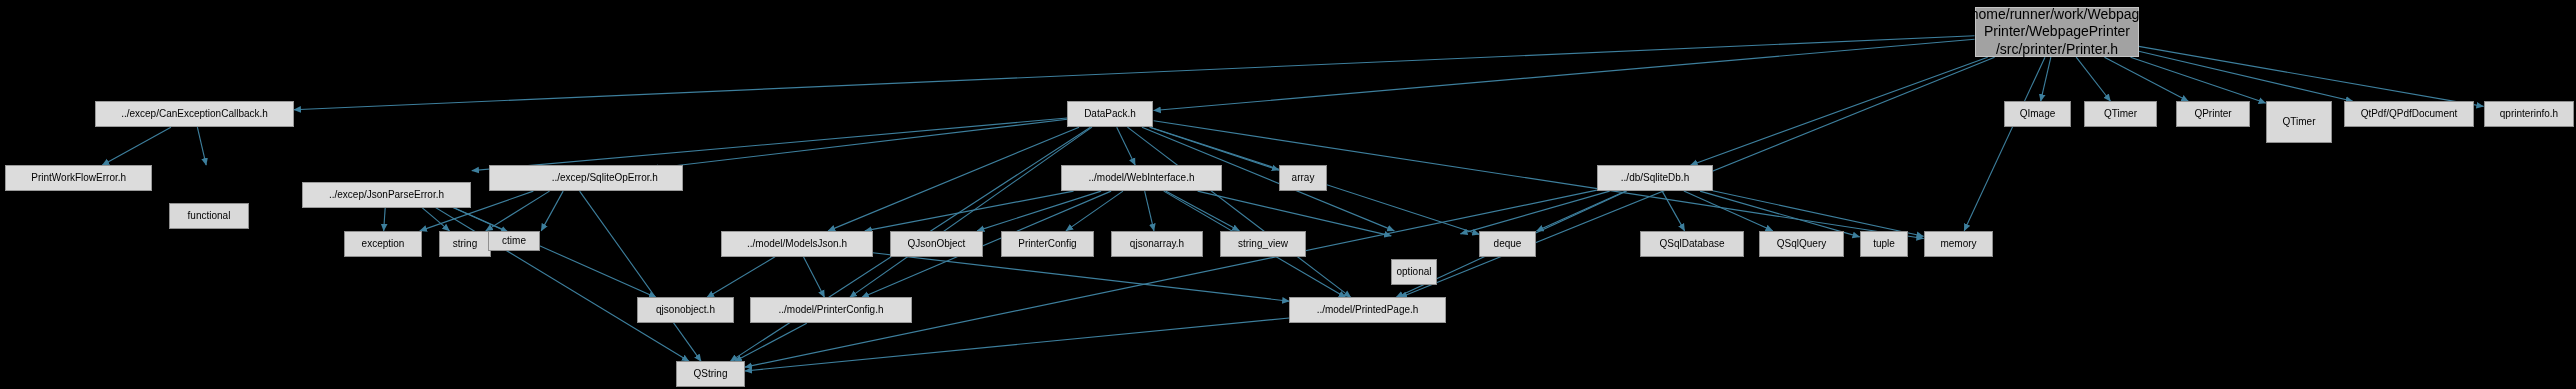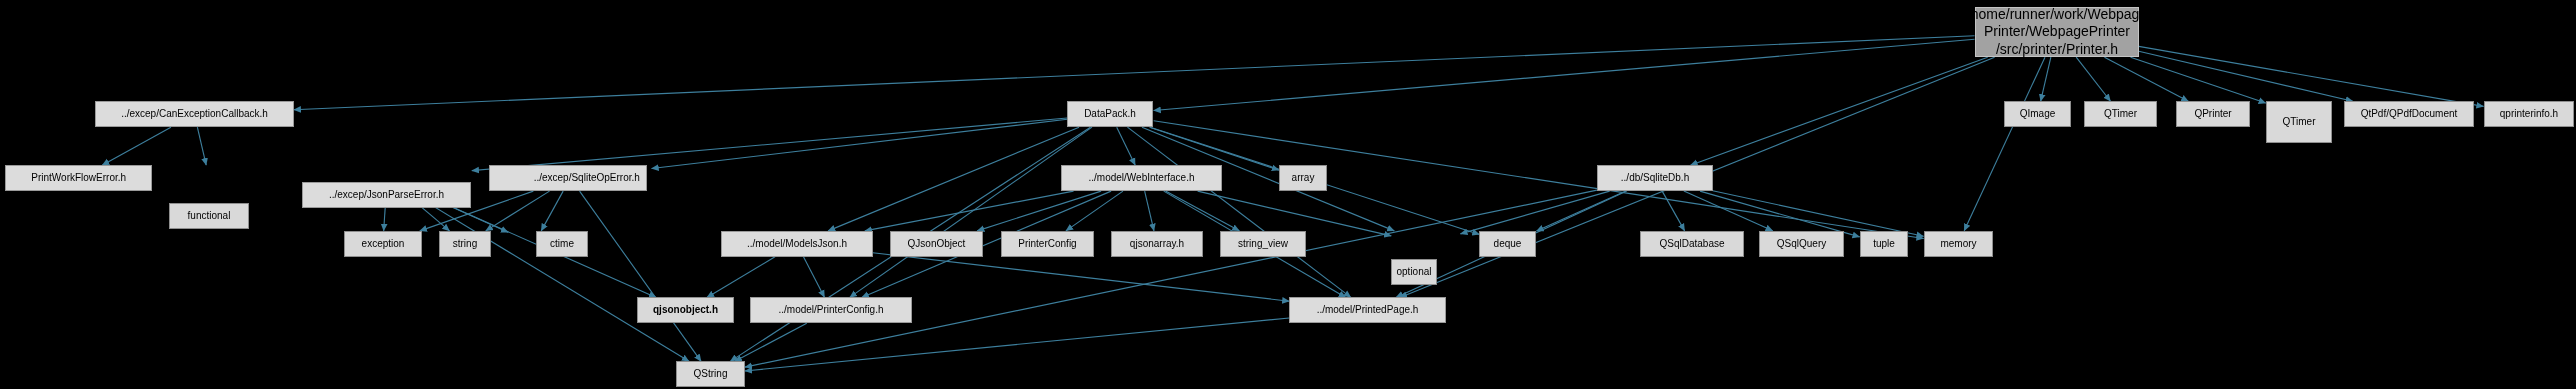--- a/index.html
+++ b/index.html
@@ -105,37 +105,37 @@
       <div class="node project" data-interactable="true" style="left: 1067px; top: 101px; width: 86px; height: 26px;">DataPack.h</div>
       <div class="node system" data-interactable="false" style="left: 2004px; top: 101px; width: 67px; height: 26px;">QImage</div>
       <div class="node system" data-interactable="false" style="left: 2084px; top: 101px; width: 73px; height: 26px;">QTimer</div>
       <div class="node system" data-interactable="false" style="left: 2176px; top: 101px; width: 74px; height: 26px;">QPrinter</div>
       <div class="node system" data-interactable="false" style="left: 2266px; top: 101px; width: 66px; height: 42px;">QTimer</div>
       <div class="node system" data-interactable="false" style="left: 2344px; top: 101px; width: 130px; height: 26px;">QtPdf/QPdfDocument</div>
       <div class="node system" data-interactable="false" style="left: 2484px; top: 101px; width: 90px; height: 26px;">qprinterinfo.h</div>
       <div class="node project" data-interactable="true" style="left: 5.2px; top: 165px; width: 147px; height: 26px;">PrintWorkFlowError.h</div>
       <div class="node system" data-interactable="false" style="left: 169px; top: 165px; width: 80px; height: 26px; margin-top: 38px;">functional</div>
       <div class="node project" data-interactable="true" style="left: 302px; top: 182px; width: 169px; height: 26px;">../excep/JsonParseError.h</div>
-      <div class="node project" data-interactable="true" style="left: 489px; top: 165px; width: 158px; height: 26px; padding-left: 41px;">../excep/SqliteOpError.h</div>
+      <div class="node project" data-interactable="true" style="left: 489px; top: 165px; width: 194px; height: 26px; padding-left: 41px;">../excep/SqliteOpError.h</div>
       <div class="node project" data-interactable="true" style="left: 1061px; top: 165px; width: 161px; height: 26px;">../model/WebInterface.h</div>
       <div class="node system" data-interactable="false" style="left: 1279px; top: 165px; width: 48px; height: 26px;">array</div>
       <div class="node project" data-interactable="true" style="left: 1597px; top: 165px; width: 116px; height: 26px;">../db/SqliteDb.h</div>
       <div class="node system" data-interactable="false" style="left: 344px; top: 231px; width: 78px; height: 26px;">exception</div>
       <div class="node system" data-interactable="false" style="left: 439px; top: 231px; width: 52px; height: 26px;">string</div>
-      <div class="node system" data-interactable="false" style="left: 536px; top: 231px; width: 52px; height: 26px;">ctime</div>
+      <div class="node system" data-interactable="false" style="left: 488px; top: 231px; width: 52px; height: 20px;">ctime</div>
       <div class="node project" data-interactable="true" style="left: 721px; top: 231px; width: 152px; height: 26px;">../model/ModelsJson.h</div>
       <div class="node system" data-interactable="false" style="left: 890px; top: 231px; width: 93px; height: 26px;">QJsonObject</div>
       <div class="node system" data-interactable="false" style="left: 1001px; top: 231px; width: 93px; height: 26px;">PrinterConfig</div>
       <div class="node system" data-interactable="false" style="left: 1111px; top: 231px; width: 92px; height: 26px;">qjsonarray.h</div>
       <div class="node system" data-interactable="false" style="left: 1220px; top: 231px; width: 86px; height: 26px;">string_view</div>
       <div class="node system" data-interactable="false" style="left: 1391px; top: 247px; width: 46px; height: 26px; margin-top: 12px;">optional</div>
       <div class="node system" data-interactable="false" style="left: 1479px; top: 231px; width: 57px; height: 26px;">deque</div>
       <div class="node system" data-interactable="false" style="left: 1640px; top: 231px; width: 104px; height: 26px;">QSqlDatabase</div>
       <div class="node system" data-interactable="false" style="left: 1759px; top: 231px; width: 85px; height: 26px;">QSqlQuery</div>
       <div class="node system" data-interactable="false" style="left: 1860px; top: 231px; width: 48px; height: 26px;">tuple</div>
       <div class="node system" data-interactable="false" style="left: 1924px; top: 231px; width: 69px; height: 26px;">memory</div>
-      <div class="node system" data-interactable="false" style="left: 637px; top: 297px; width: 97px; height: 26px; font-weight: bold;">qjsonobject.h</div>
+      <div class="node system" data-interactable="false" style="left: 637px; top: 297px; width: 97px; height: 26px;">qjsonobject.h</div>
       <div class="node project" data-interactable="true" style="left: 750px; top: 297px; width: 162px; height: 26px;">../model/PrinterConfig.h</div>
       <div class="node project" data-interactable="true" style="left: 1289px; top: 297px; width: 157px; height: 26px;">../model/PrintedPage.h</div>
       <div class="node system" data-interactable="false" style="left: 676px; top: 361px; width: 69px; height: 26px;">QString</div>
     </div>
 </div>
 
 
 </body></html>

